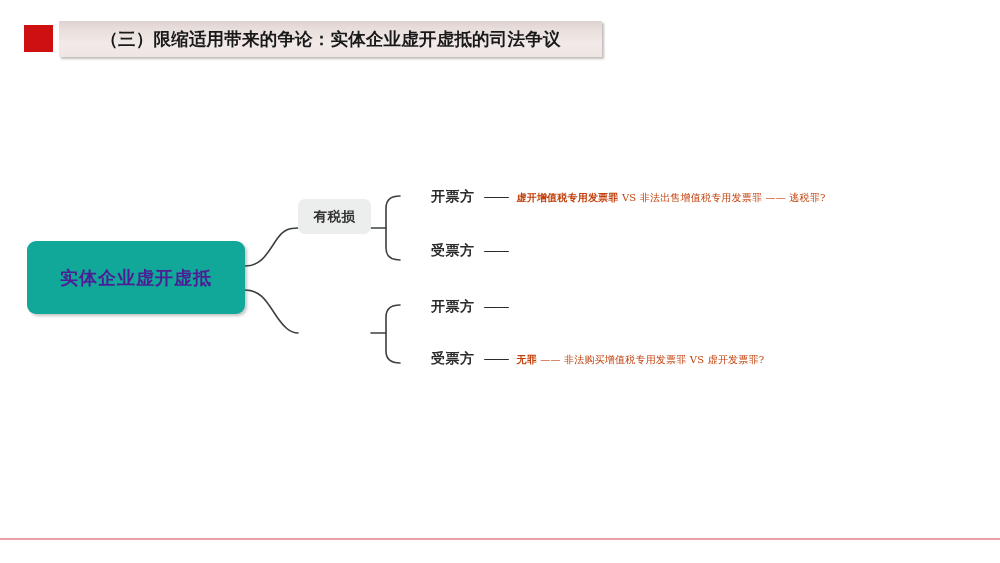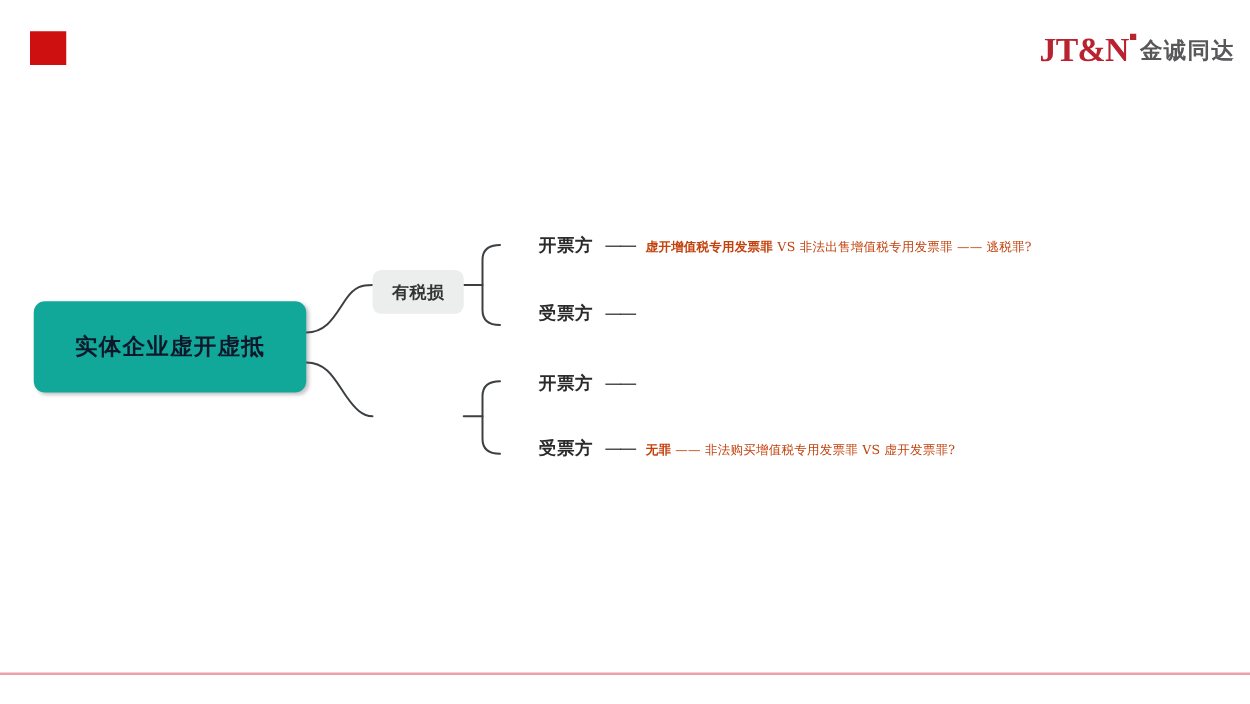--- a/index.html
+++ b/index.html
@@ -109,21 +109,21 @@
     box-shadow: 2px 2px 3px rgba(90,90,90,0.35);
     display: flex;
     flex-direction: column;
     align-items: center;
     justify-content: center;
   }
   .root-line {
     font-family: "DejaVu Sans", "Liberation Sans", sans-serif;
     font-size: 18px;
     font-weight: bold;
-    color: #0f172a;
+    color: #4c1d95;
     line-height: 27px;
     letter-spacing: 1px;
     white-space: nowrap;
   }
 
   .pill {
     position: absolute;
     width: 73px;
     height: 35px;
     background: #eceded;
@@ -131,21 +131,21 @@
     display: flex;
     align-items: center;
     justify-content: center;
     font-family: "DejaVu Sans", "Liberation Sans", sans-serif;
     font-size: 13.5px;
     font-weight: bold;
     color: #333333;
     letter-spacing: 0.5px;
     white-space: nowrap;
   }
-  #pill-0 { left: 298px; top: 216px; }
+  #pill-0 { left: 298px; top: 199px; }
   #pill-1 { left: 298px; top: 316px; }
 
   .leaf {
     position: absolute;
     display: flex;
     align-items: baseline;
     white-space: nowrap;
     font-family: "DejaVu Sans", "Liberation Sans", sans-serif;
     left: 431px;
   }
@@ -186,28 +186,24 @@
     height: 2px;
     background: #eda0ab;
   }
 </style>
 </head>
 <body>
 
 <div id="slide">
 
   <div id="header-bullet"></div>
-
-  <div id="logo">
-    <span id="logo-mark">
-      <span>JT&amp;N</span>
-      <span id="logo-dot"></span>
-    </span>
-    <span id="logo-cn">金诚同达</span>
-  </div>
+  <div id="title-bar">
+    <div id="title-text">（三）限缩适用带来的争论：实体企业虚开虚抵的司法争议</div>
+  </div>
+
 
   <svg id="map-svg" viewBox="0 0 1000 563">
 
     <path d="M 245 266 C 262 266, 268 252, 277 239 C 284 229, 290 228, 298 228" fill="none" stroke="#3c4043" stroke-width="1.6" stroke-linecap="round"></path>
 
     <path d="M 245 290 C 262 290, 268 304, 277 317 C 284 327, 290 333, 298 333" fill="none" stroke="#3c4043" stroke-width="1.6" stroke-linecap="round"></path>
 
     <path d="M 371 228 L 386 228" fill="none" stroke="#3c4043" stroke-width="1.6" stroke-linecap="round"></path>
     <path d="M 400 196 C 391 196, 386 200, 386 208 L 386 248 C 386 256, 391 260, 400 260" fill="none" stroke="#3c4043" stroke-width="1.6" stroke-linecap="round"></path>
 

